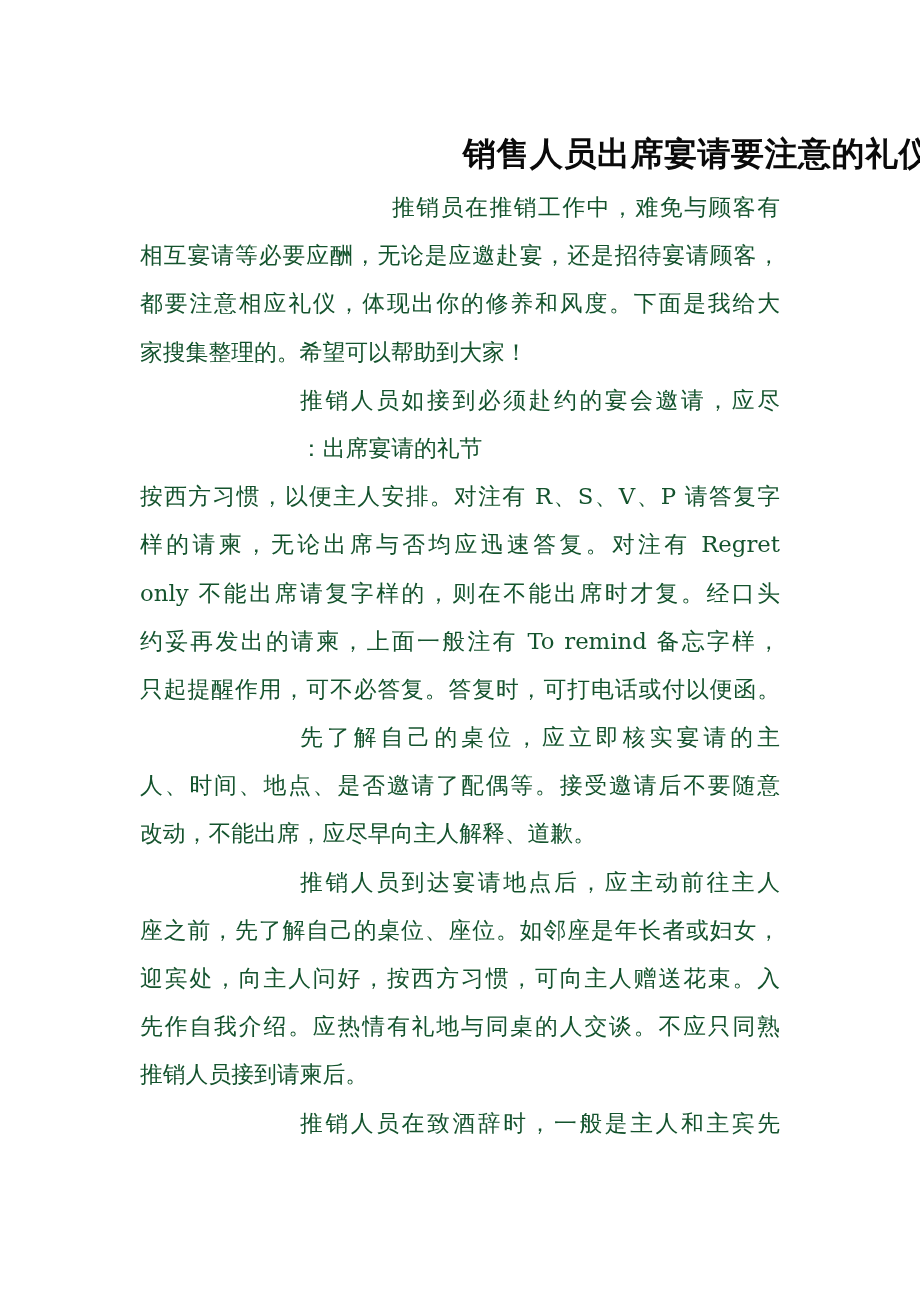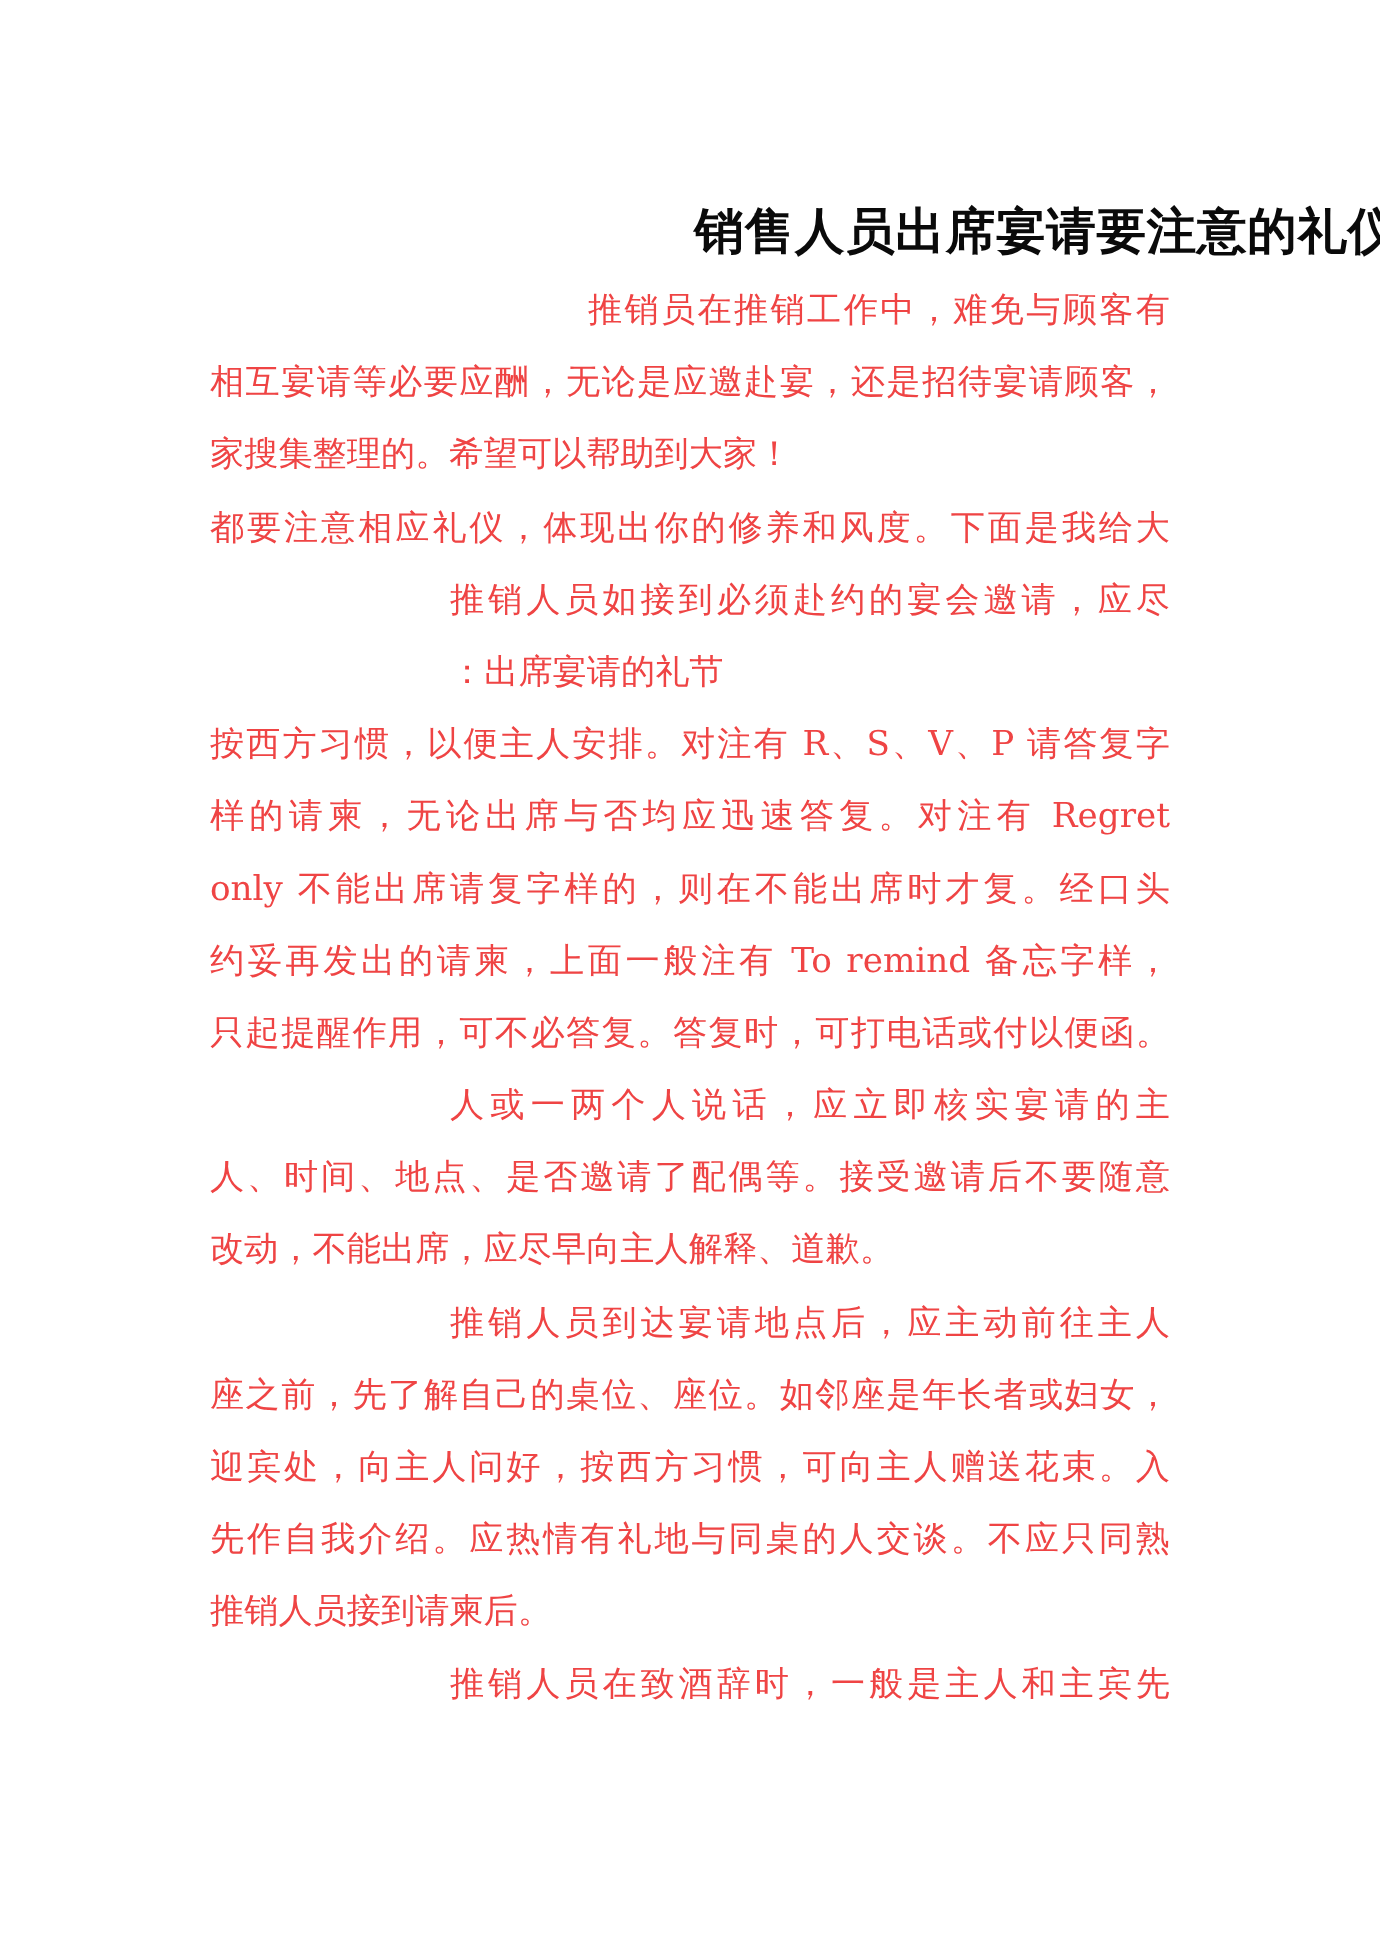--- a/index.html
+++ b/index.html
@@ -36,21 +36,21 @@
       color: #0a0a0a;
     }
     .body-text {
       position: absolute;
       left: 140px;
       top: 183px;
       width: 640px;
       font-family: "DejaVu Serif", "Liberation Serif", serif;
       font-size: 22.8px;
       line-height: 48.2px;
-      color: #ef4444;
+      color: #14532d;
     }
     .line {
       display: block;
       height: 48.2px;
       white-space: nowrap;
       text-align: justify;
       text-align-last: justify;
     }
     .line.last {
       text-align-last: left;
@@ -65,30 +65,30 @@
   </style>
 </head>
 <body>
 
 <div class="page">
   <h1 class="title" style="margin:12px;text-align:right;">销售人员出席宴请要注意的礼仪</h1>
 
   <div class="body-text">
     <span class="line" style="padding-left:252px;">推销员在推销工作中，难免与顾客有</span>
     <span class="line">相互宴请等必要应酬，无论是应邀赴宴，还是招待宴请顾客，</span>
+    <span class="line">都要注意相应礼仪，体现出你的修养和风度。下面是我给大</span>
     <span class="line last">家搜集整理的。希望可以帮助到大家！</span>
-    <span class="line">都要注意相应礼仪，体现出你的修养和风度。下面是我给大</span>
     <span class="line indent">推销人员如接到必须赴约的宴会邀请，应尽</span>
     <span class="line heading">：出席宴请的礼节</span>
     <span class="line">按西方习惯，以便主人安排。对注有 R、S、V、P 请答复字</span>
     <span class="line">样的请柬，无论出席与否均应迅速答复。对注有 Regret</span>
     <span class="line">only 不能出席请复字样的，则在不能出席时才复。经口头</span>
     <span class="line">约妥再发出的请柬，上面一般注有 To remind 备忘字样，</span>
     <span class="line">只起提醒作用，可不必答复。答复时，可打电话或付以便函。</span>
-    <span class="line indent">人或一两个人说话，应立即核实宴请的主</span>
+    <span class="line indent">先了解自己的桌位，应立即核实宴请的主</span>
     <span class="line">人、时间、地点、是否邀请了配偶等。接受邀请后不要随意</span>
     <span class="line last">改动，不能出席，应尽早向主人解释、道歉。</span>
     <span class="line indent">推销人员到达宴请地点后，应主动前往主人</span>
     <span class="line">座之前，先了解自己的桌位、座位。如邻座是年长者或妇女，</span>
     <span class="line">迎宾处，向主人问好，按西方习惯，可向主人赠送花束。入</span>
     <span class="line">先作自我介绍。应热情有礼地与同桌的人交谈。不应只同熟</span>
     <span class="line last">推销人员接到请柬后。</span>
     <span class="line indent">推销人员在致酒辞时，一般是主人和主宾先</span>
   </div>
 </div>

